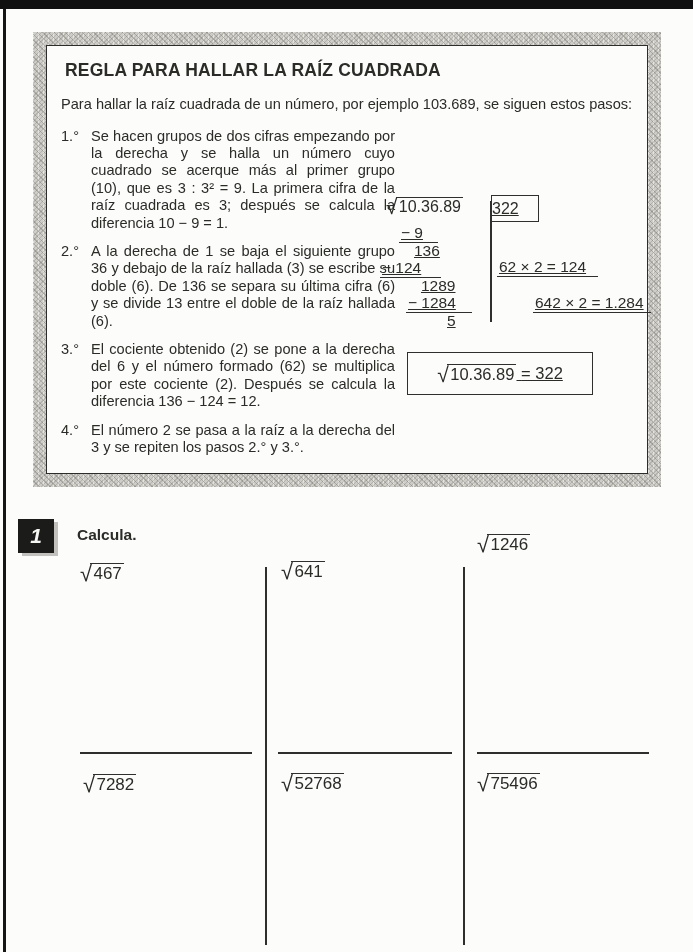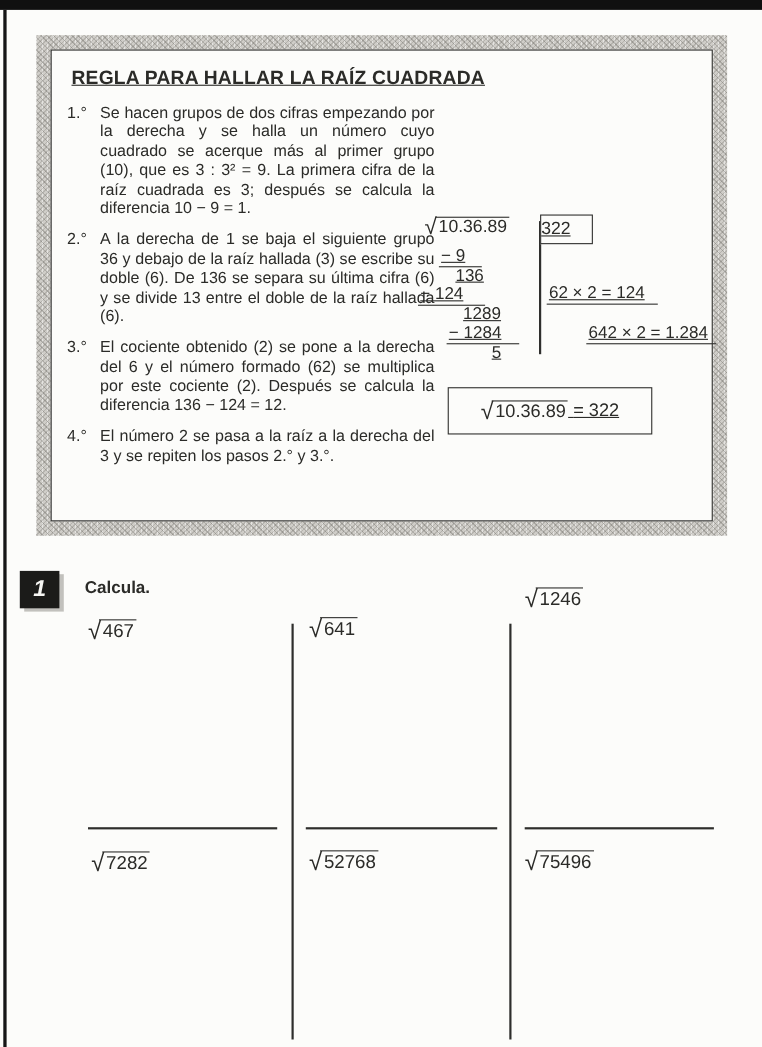--- a/index.html
+++ b/index.html
@@ -19,21 +19,21 @@
     background-image:
       repeating-linear-gradient(45deg, rgba(90,88,82,.30) 0 1px, transparent 1px 4px),
       repeating-linear-gradient(135deg, rgba(90,88,82,.22) 0 1px, transparent 1px 3px),
       repeating-linear-gradient(90deg, rgba(255,255,255,.45) 0 1px, transparent 1px 5px);
   }
   .rulebox-inner {
     width:100%; height:100%; box-sizing:border-box;
     border:1.6px solid #2c2c2a; background:#fcfcfa;
     padding:12px 14px; position:relative;
   }
-  .rb-title { margin:2px 0 0 4px; font-size:17.5px; font-weight:bold; letter-spacing:.2px;text-decoration:underline; }
+  .rb-title { margin:2px 0 0 4px; font-size:17.5px; font-weight:bold; letter-spacing:.2px; }
   .rb-intro { margin:15px 0 0 0; width:580px; font-size:14.6px; line-height:17.6px; text-align:justify; }
   .steps { margin-top:14px; width:334px; }
   .step { display:flex; margin-bottom:11px; }
   .step-num { width:30px; flex:0 0 30px; font-size:14.6px; line-height:17.4px; }
   .step-text { flex:1; font-size:14.6px; line-height:17.4px; text-align:justify; }
 
   
   .ex-abs { position:absolute; white-space:nowrap;text-decoration:underline; }
   .ex-head { left:386px; top:196px; font-size:16px; }
   .ex-head .rad { padding-right:24px; }
@@ -88,20 +88,21 @@
 </head>
 <body>
 
 <div class="page">
   <div class="topbar"></div>
   <div class="leftline"></div>
 
   <div class="rulebox">
     <div class="rulebox-inner">
       <h1 class="rb-title">REGLA PARA HALLAR LA RAÍZ CUADRADA</h1>
+      <p class="rb-intro">Para hallar la raíz cuadrada de un número, por ejemplo 103.689, se siguen estos pasos:</p>
       <div class="steps">
         <div class="step">
           <span class="step-num">1.°</span>
           <span class="step-text">Se hacen grupos de dos cifras empezando por la derecha y se halla un número cuyo cuadrado se acerque más al primer grupo (10), que es 3 : 3² = 9. La primera cifra de la raíz cuadrada es 3; después se calcula la diferencia 10 − 9 = 1.</span>
         </div>
         <div class="step">
           <span class="step-num">2.°</span>
           <span class="step-text">A la derecha de 1 se baja el siguiente grupo 36 y debajo de la raíz hallada (3) se escribe su doble (6). De 136 se separa su última cifra (6) y se divide 13 entre el doble de la raíz hallada (6).</span>
         </div>
         <div class="step">

